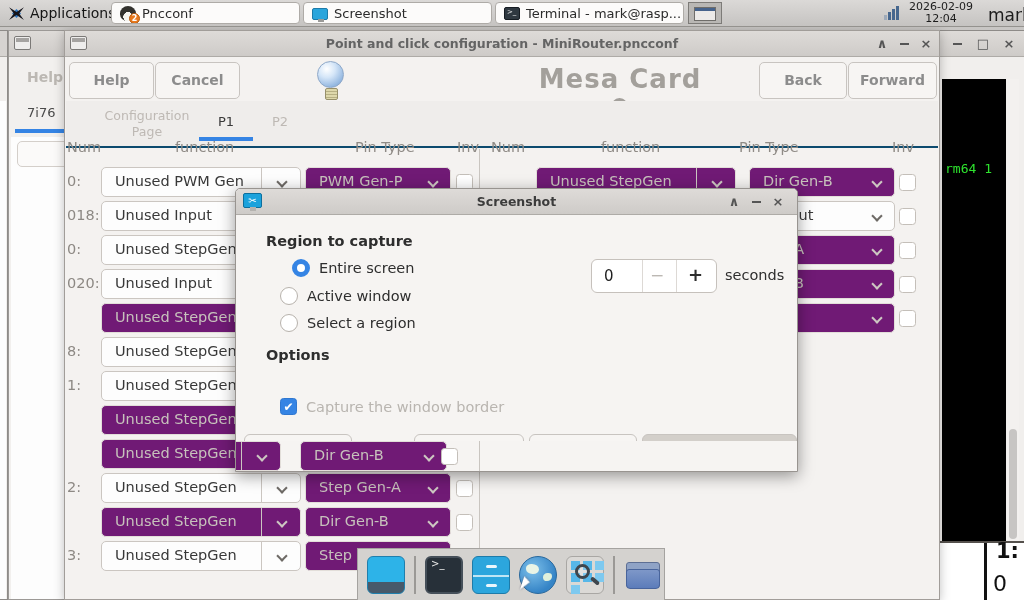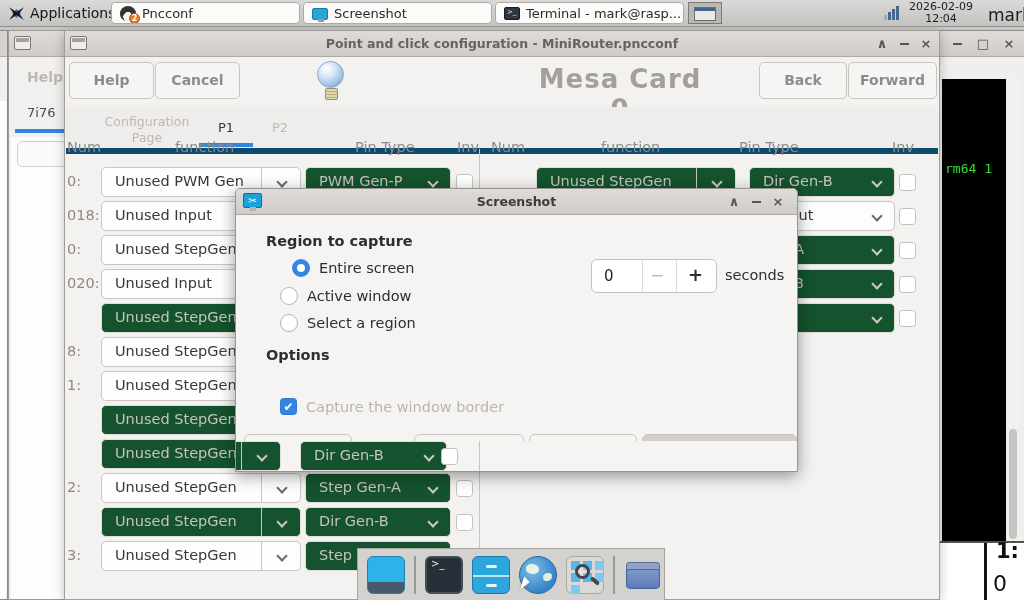--- a/index.html
+++ b/index.html
@@ -44,34 +44,34 @@
   .winB .white{position:absolute;left:2px;top:106px;right:0;bottom:0;background:#fdfdfd;}
   .winB .box{position:absolute;left:6px;top:4px;width:60px;height:26px;background:#fbfaf9;border:1px solid #d4cfca;border-radius:5px;}
 
   
   .mw{position:absolute;left:64px;top:30px;width:876px;height:570px;background:#f4f2f0;border:1px solid #a19d99;box-shadow:0 2px 10px rgba(0,0,0,.25);z-index:5;overflow:hidden;}
   .mw .wc.c1{right:46px;}.mw .wc.c2{right:24px;}.mw .wc.c3{right:2px;}
   .gbtn{position:absolute;height:37px;background:#f7f5f3;border:1px solid #c8c4c0;border-radius:5px;font-size:14px;font-weight:bold;color:#8c8c8c;text-align:center;line-height:35px;}
   .bulb{position:absolute;left:252px;top:30px;width:27px;height:27px;border-radius:50%;background:radial-gradient(circle at 35% 28%,#ffffff,#d5e6f8 35%,#93b7e0 75%,#7397c6);border:1px solid #8ea8c8;}
   .bulb:after{content:"";position:absolute;left:7px;top:26px;width:11px;height:10px;background:repeating-linear-gradient(#ded8ab 0 2px,#b7b083 2px 3px);border:1px solid #97906a;border-radius:2px;}
   .mesa{position:absolute;left:470px;top:33px;width:170px;text-align:center;font-size:26px;font-weight:bold;color:#a3a09b;letter-spacing:1px;}
-  .tabrow{position:absolute;left:1px;right:1px;top:76px;height:47px;border-bottom:6px solid #0c4a6e;background:#efedeb;}
+  .tabrow{position:absolute;left:1px;right:1px;top:70px;height:47px;border-bottom:2px solid #0c4a6e;background:#efedeb;}
   .tabcfg{position:absolute;left:30px;top:7px;width:102px;text-align:center;font-size:12.5px;line-height:16px;color:#beb9b4;}
   .tabp1{position:absolute;left:133px;top:0;width:54px;text-align:center;font-size:13px;color:#3a3a3a;line-height:42px;}
   .tabp1 u{position:absolute;left:0;bottom:2px;width:100%;height:4px;background:#3584e4;}
   .tabp2{position:absolute;left:187px;top:0;width:54px;text-align:center;font-size:13px;color:#beb9b4;line-height:42px;}
   .thead span{position:absolute;top:108px;font-size:14.5px;color:#8f8b86;}
   .vdiv{position:absolute;left:414px;top:118px;width:1px;height:452px;background:#c9c5c0;}
   .row{position:absolute;left:0;width:876px;height:34px;}
   .numlab{position:absolute;top:7px;font-size:14.5px;color:#8d8984;}
   .combo{position:absolute;top:1px;height:30px;background:#fdfdfd;border:1px solid #cbc6c1;border-radius:5px;}
   .combo .ct{position:absolute;left:13px;top:5px;font-size:14.5px;color:#383838;white-space:nowrap;}
   .chev{position:absolute;right:13px;top:10px;width:8px;height:8px;border-right:2px solid #6e6a66;border-bottom:2px solid #6e6a66;transform:rotate(45deg);}
   .combo.cell:before{content:"";position:absolute;right:38px;top:0;bottom:0;width:1px;background:#cbc6c1;}
-  .combo.dis{background:#14532d;border-color:#e2ded9;}
+  .combo.dis{background:#701a75;border-color:#e2ded9;}
   .combo.dis .ct{color:#c7c2bc;}
   .combo.dis .chev{border-color:#cdc8c2;}
   .cbx{position:absolute;top:8px;width:17px;height:17px;background:#fff;border:1px solid #c4bfb9;border-radius:3.5px;}
 
   
   .dlg{position:absolute;left:235px;top:188px;width:563px;height:284px;background:#f6f4f2;border:1px solid #989490;border-radius:5px 5px 0 0;box-shadow:0 4px 16px rgba(0,0,0,.4);z-index:30;overflow:hidden;}
   .dlg .tbar{border-radius:4px 4px 0 0;}
   .dicon{position:absolute;left:7px;top:4px;width:19px;height:15px;background:#1ba2dc;border:1px solid #0d6f9d;border-radius:2px;color:#fff;font-size:10px;line-height:14px;text-align:center;}
   .dicon:after{content:"";position:absolute;left:6px;bottom:-4px;width:6px;height:4px;background:#b5b3b0;}
   .dlg .wc.c1{right:52px;}.dlg .wc.c2{right:30px;}.dlg .wc.c3{right:8px;}

